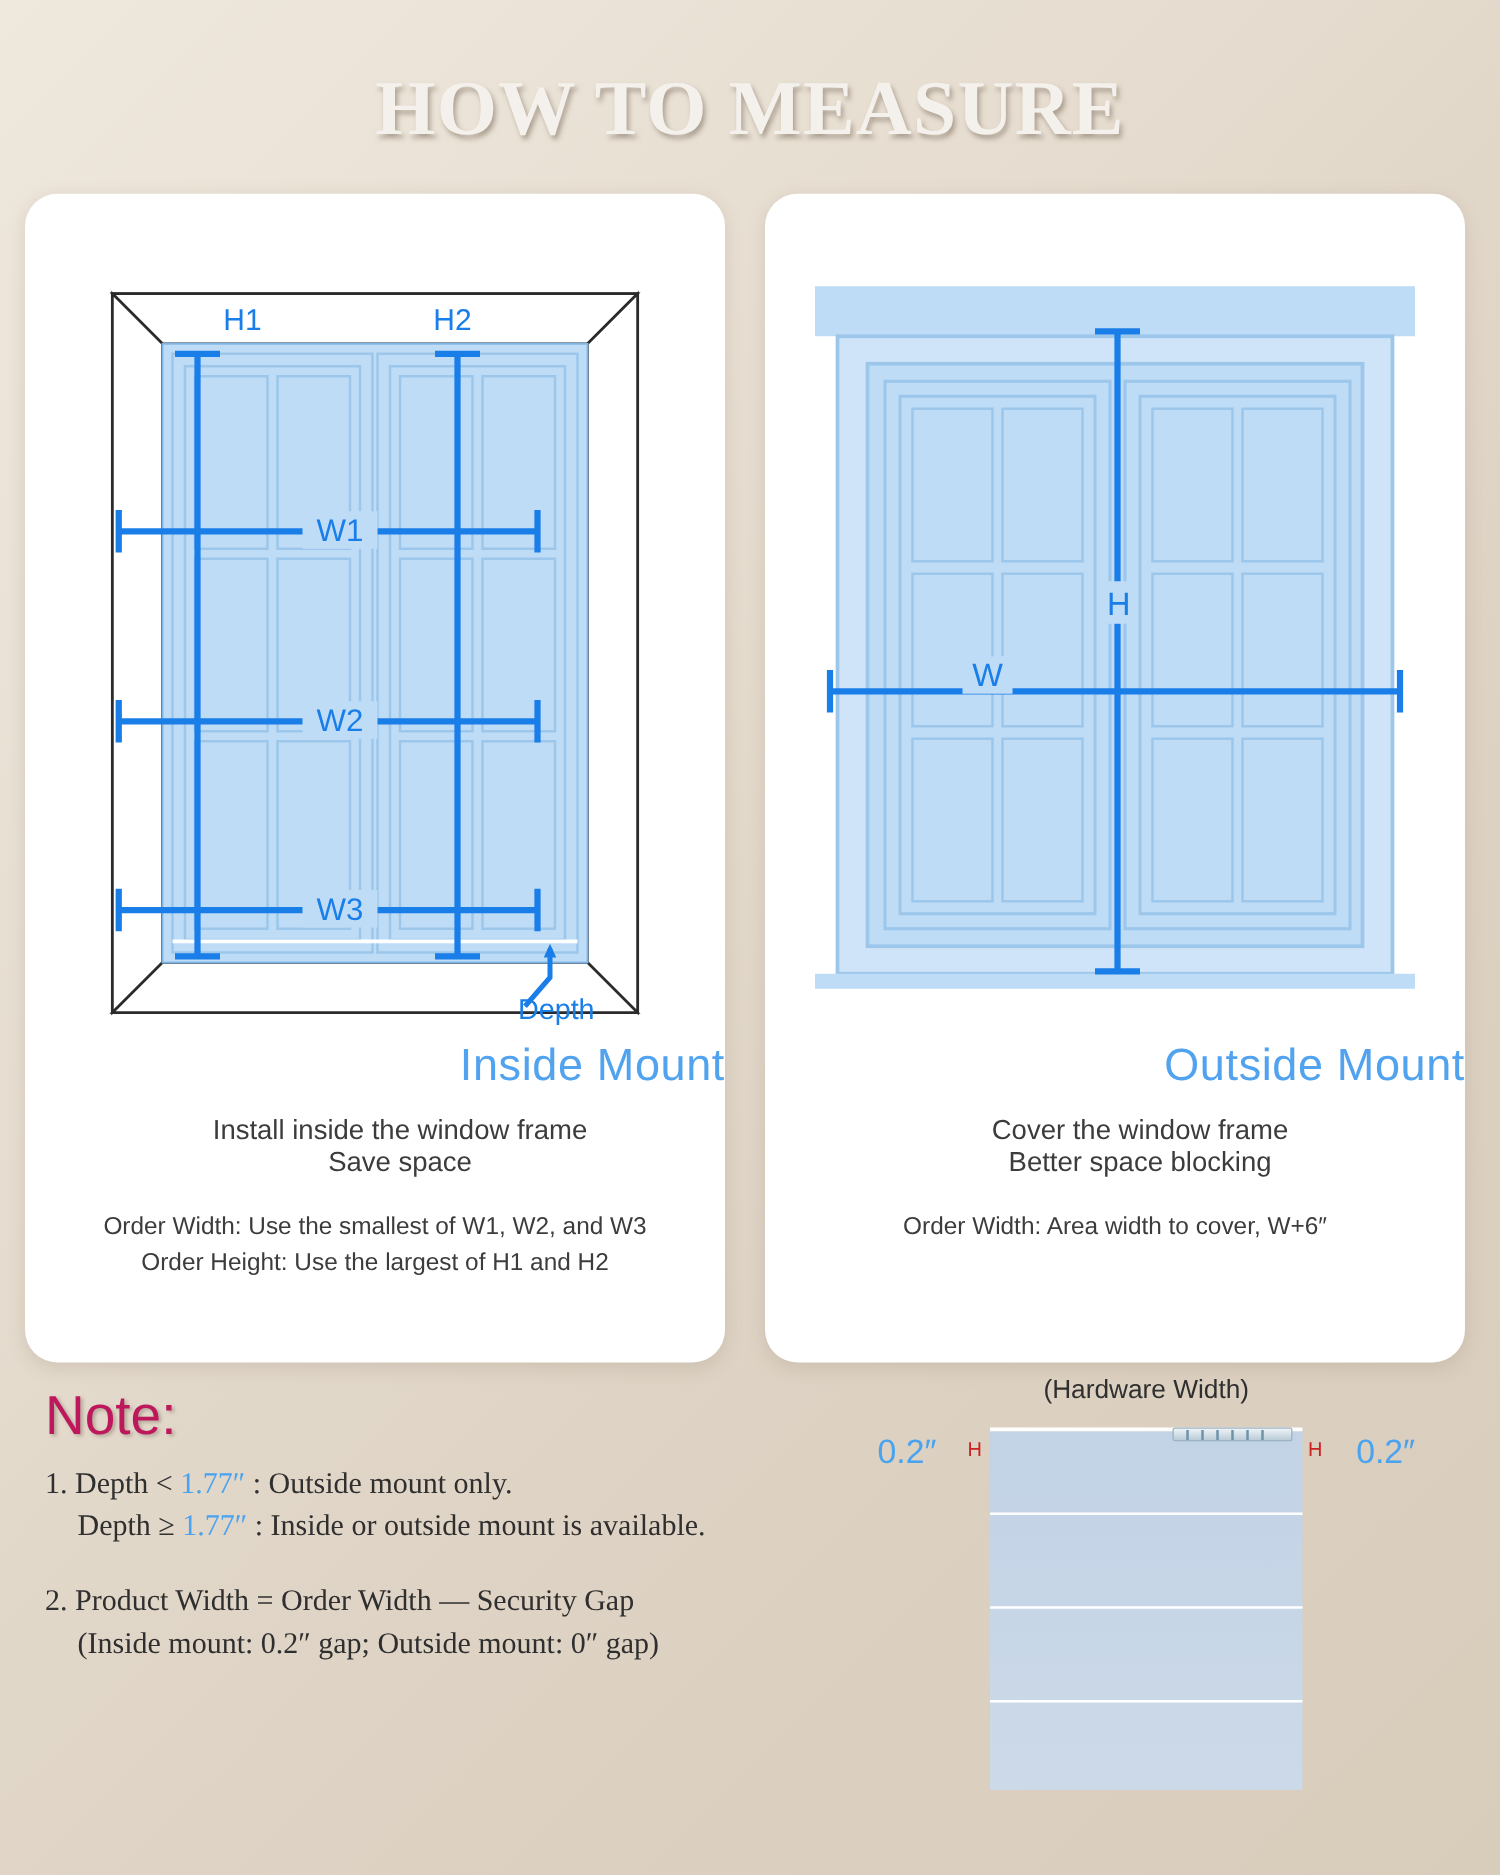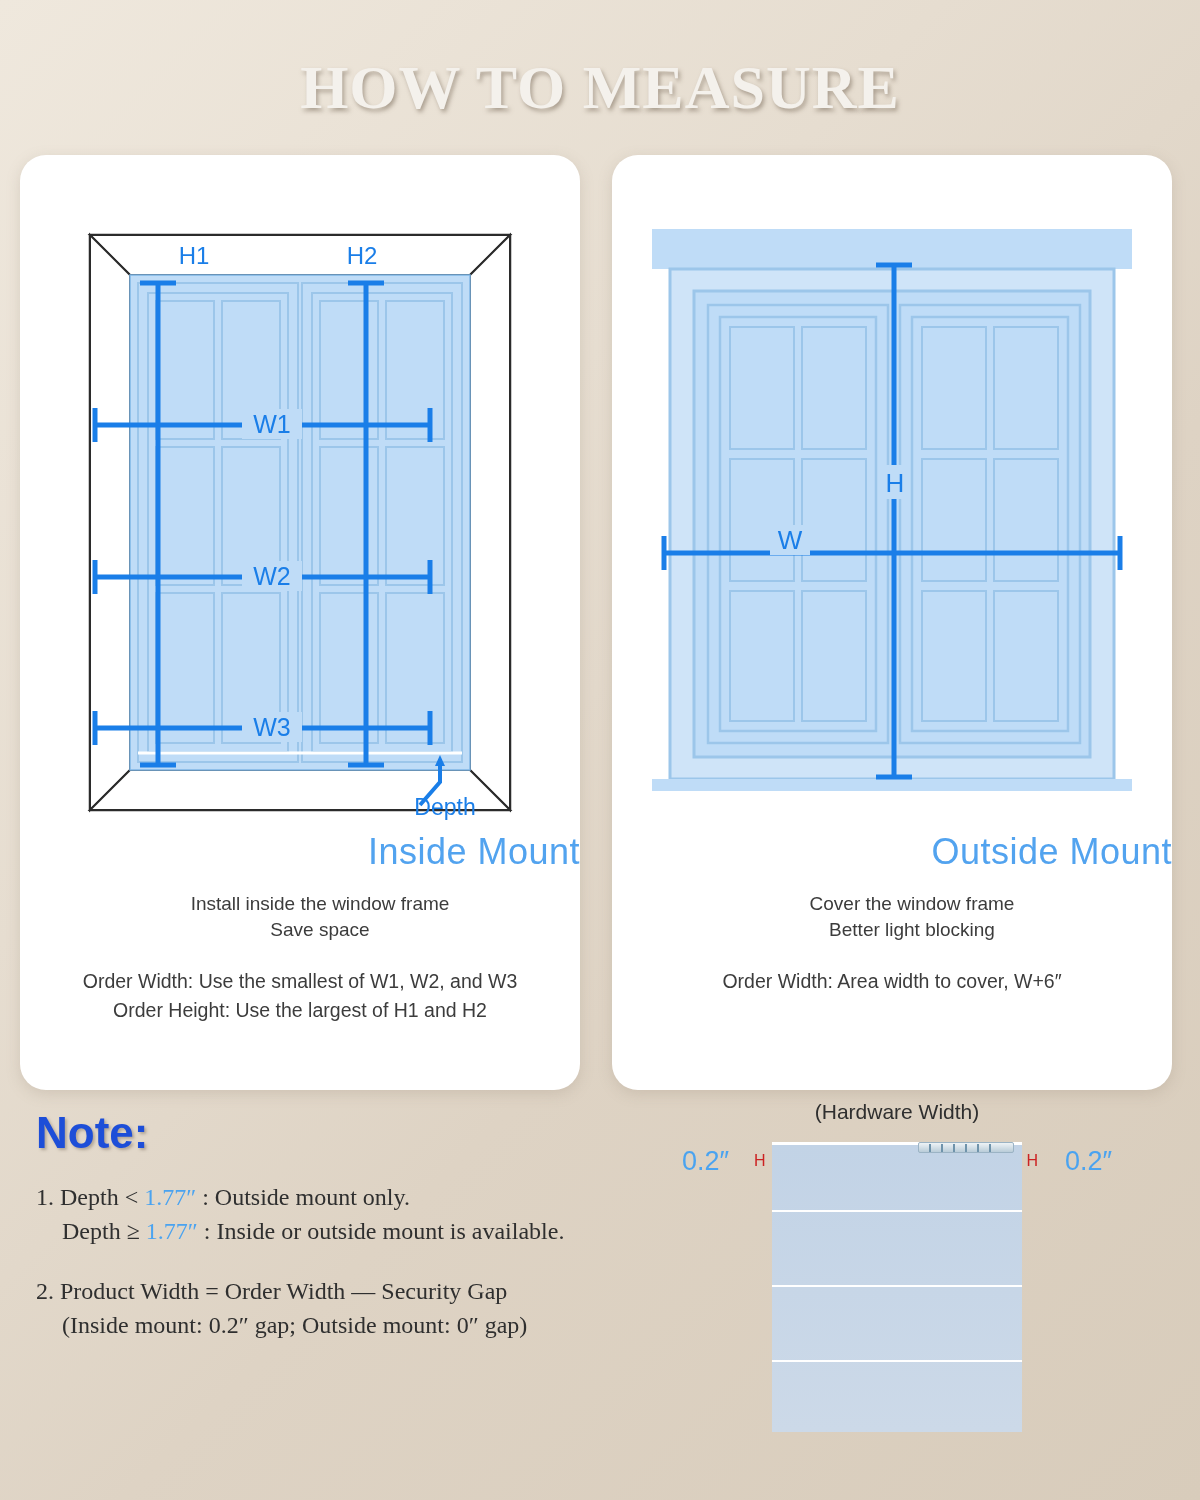--- a/index.html
+++ b/index.html
@@ -37,37 +37,37 @@
   }
   .diagram-area { position: relative; width: 100%; height: 660px; }
 
   .mount-title {
     text-align: right;
     font-size: 36px;
     color: #52a3ef;
     margin-top: 6px;
     letter-spacing: 0.5px;
   }
-  .desc { text-align: center; color: #3c3c3c; font-size: 19px; line-height: 26px; margin-top: 18px; margin-left: 40px; }
+  .desc { text-align: center; color: #3c3c3c; font-size: 22px; line-height: 26px; margin-top: 18px; margin-left: 40px; }
   .order { text-align: center; color: #3c3c3c; font-size: 19.5px; line-height: 29px; margin-top: 24px; }
 
   
   .note-wrap { position: relative; padding: 18px 0 0 36px; }
   .note-title {
-    font-size: 44px; font-weight: bold; color: #1d4ed8;
+    font-size: 44px; font-weight: normal; color: #be185d;
     text-shadow: 2px 2px 3px rgba(130,115,100,0.5);
-    margin-bottom: 22px;
+    margin-bottom: 12px;
   }
   .note-list { font-size: 24px; color: #2f2f2f; line-height: 34px; }
   .note-item { margin-bottom: 26px; font-family: Liberation Serif, serif; }
   .note-item .sub { display: block; padding-left: 26px; }
   .hl { color: #4aa3f0; }
 
   
-  .hw-illus { position: absolute; right: 88px; top: 10px; width: 430px; height: 330px; }
+  .hw-illus { position: absolute; right: 68px; top: 10px; width: 430px; height: 330px; }
   .hw-label { position: absolute; top: 0; left: 50%; transform: translateX(-50%); font-size: 21px; color: #2f2f2f; white-space: nowrap; }
   .shade-body {
     position: absolute; top: 42px; left: 90px; width: 250px; height: 290px;
     background: linear-gradient(180deg,#c2d3e6 0%, #ccd9e8 100%);
     border-top: 3px solid #ffffff;
   }
   .shade-body .fold { position: absolute; left: 0; width: 100%; height: 2px; background: #ffffff; }
   .hw-bar {
     position: absolute; top: 42px; left: 236px; width: 96px; height: 11px;
     background: linear-gradient(180deg,#eef3f6,#b9ccd8);
@@ -214,21 +214,21 @@
           <rect x="158" y="360" width="40" height="30" fill="#bfdcf7"></rect>
           <rect x="268" y="300" width="30" height="34" fill="#bfdcf7"></rect>
           <text x="178" y="384" font-size="26" fill="#1a7ee8" text-anchor="middle">W</text>
           <text x="283" y="327" font-size="26" fill="#1a7ee8" text-anchor="middle">H</text>
         </svg>
       </div>
 
       <div class="mount-title">Outside Mount</div>
       <div class="desc">
         <span>Cover the window frame</span><br>
-        <span>Better light blocking</span>
+        <span>Better space blocking</span>
       </div>
       <div class="order">
         <span>Order Width: Area width to cover, W+6″</span><br>
       </div>
     </div>
   </div>
 
   <div class="note-wrap">
     <div class="note-title">Note:</div>
 

